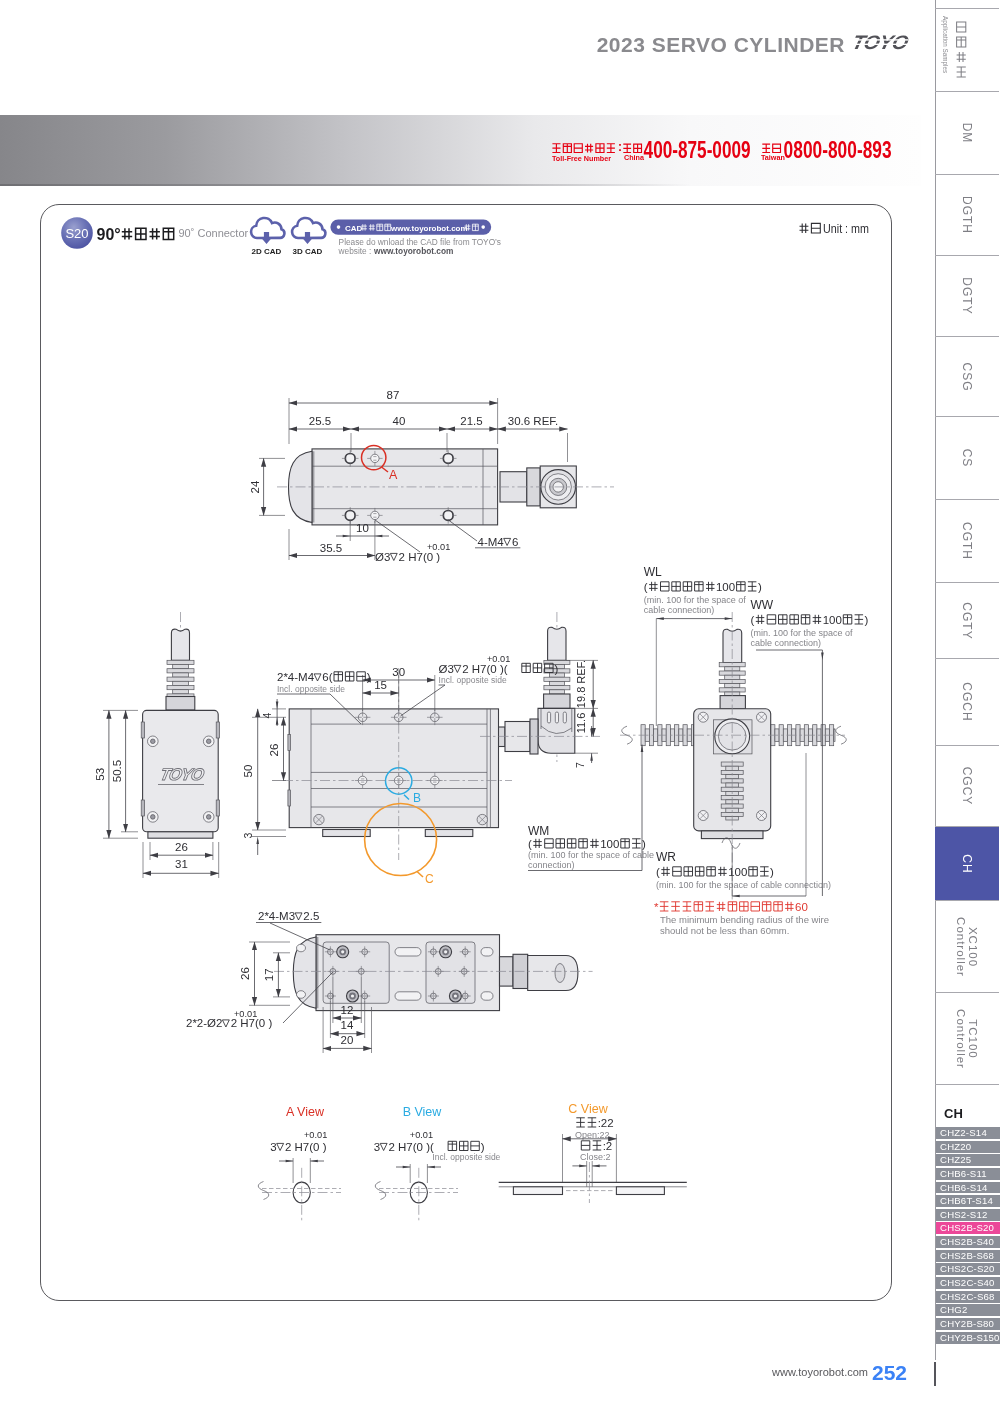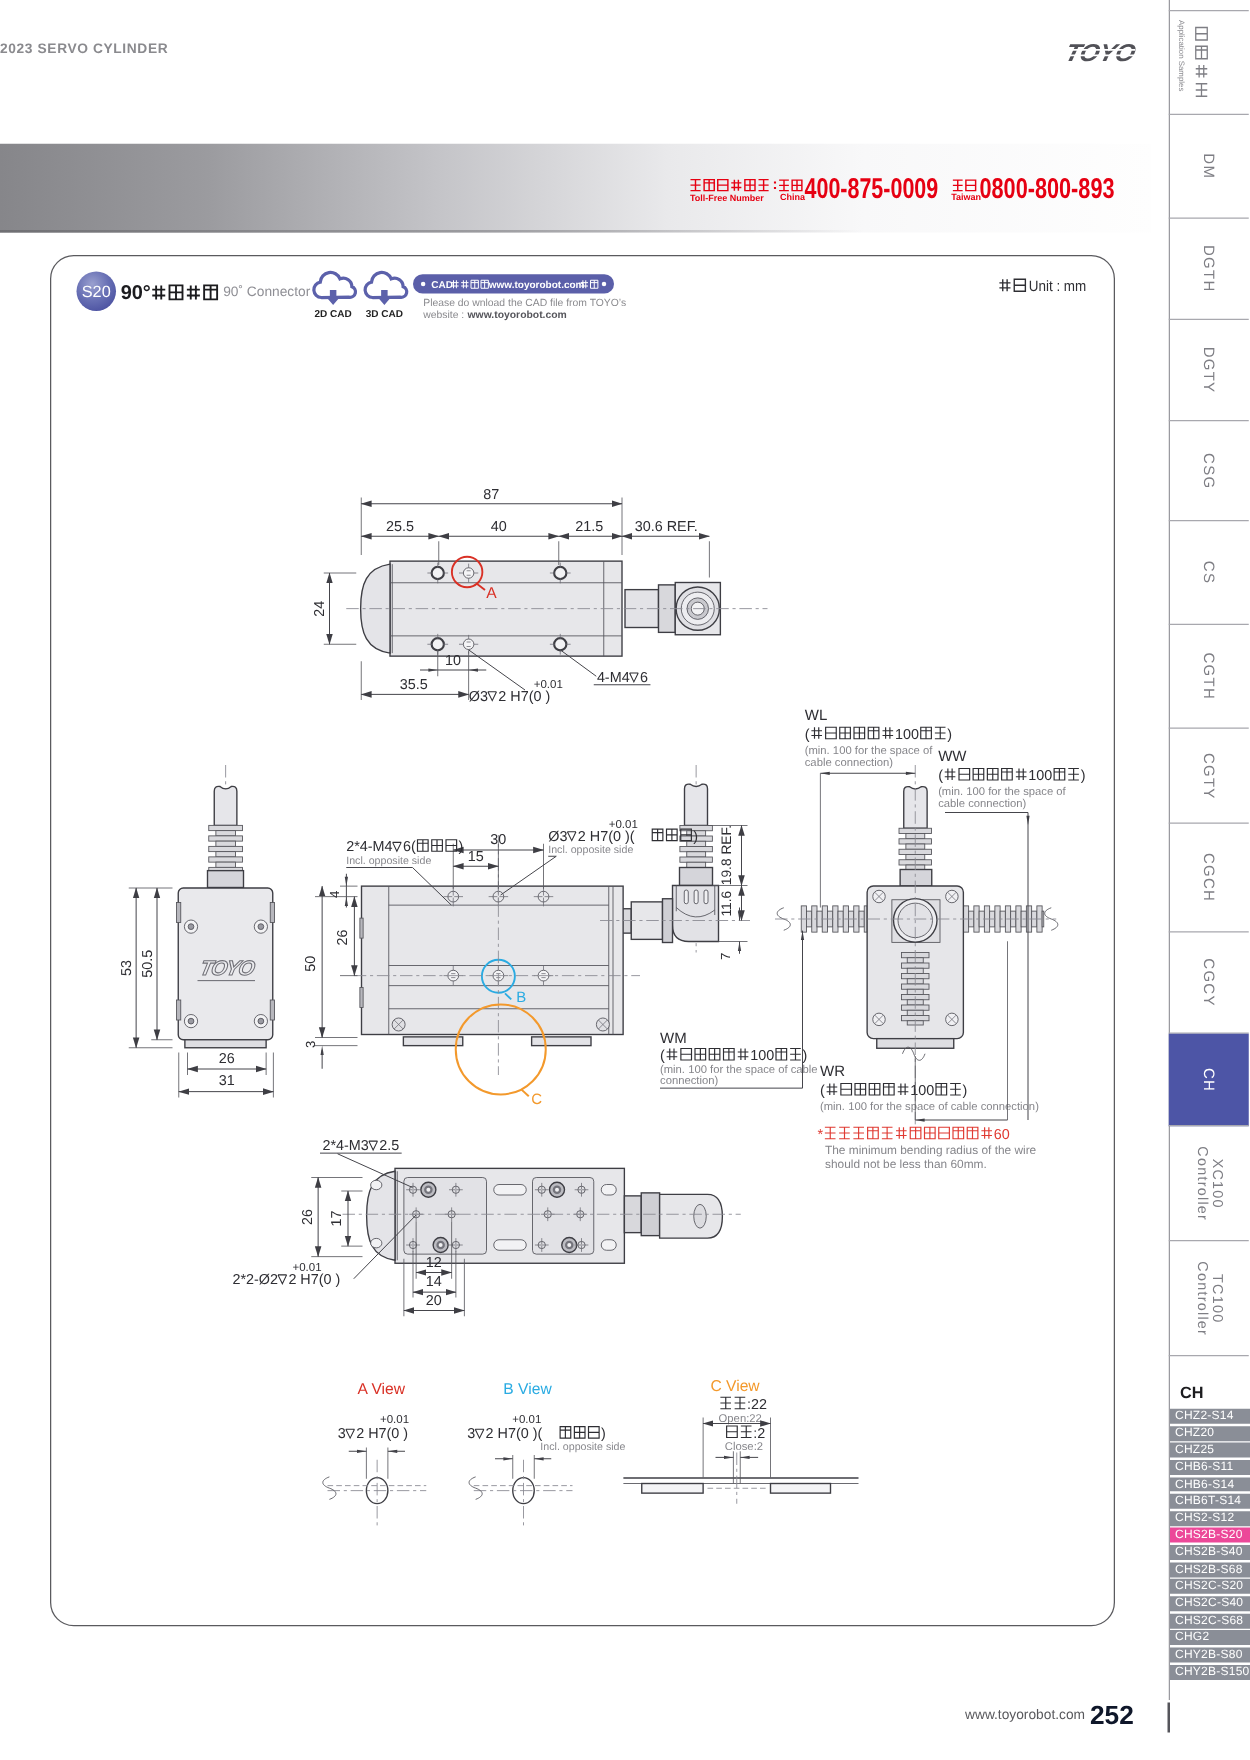--- a/index.html
+++ b/index.html
@@ -1,15 +1,15 @@
 <!DOCTYPE html>
 <html><head><meta charset="utf-8"><style>
 *{margin:0;padding:0;box-sizing:border-box}
 html,body{width:1000px;height:1408px;background:#fff;font-family:"Liberation Sans",sans-serif;position:relative;overflow:hidden}
-#hdr{position:absolute;top:33px;left:0;width:845px;font-size:11px;font-weight:bold;color:#8a8a8e;letter-spacing:.5px}
+#hdr{position:absolute;top:33px;left:0;width:845px;text-align:right;font-size:21px;font-weight:bold;color:#8a8a8e;letter-spacing:.5px}
 #bar{position:absolute;top:115px;left:0;width:921px;height:71px;background:linear-gradient(to right,#86868a 0,#9b9b9f 18%,#c4c4c8 38%,#e9e9eb 58%,#f8f8f9 75%,#fefefe 100%)}
 #bar .bot{position:absolute;left:0;bottom:0;width:100%;height:2px;background:linear-gradient(to right,#6f6f73 0,#9a9a9e 40%,rgba(255,255,255,0) 75%)}
 #box{position:absolute;left:40px;top:204px;width:851.5px;height:1097px;border:1.5px solid #5a5a5e;border-radius:19px}
 #sb{position:absolute;top:0;left:935px;width:65px;height:1408px;border-left:1px solid #9a9aa0;}
 #sb{height:1360px}
 .tab{position:absolute;left:0;width:64px;border-bottom:1px solid #a8a8ae;color:#7e7e84;}
 .tlab{position:absolute;top:50%;left:50%;transform:translate(-50%,-50%) rotate(90deg);white-space:nowrap;font-size:12px;letter-spacing:1px}
 .items{position:absolute;left:936px;top:1127px;width:64px}
 .it{height:11.9px;margin-bottom:1.75px;background:#8a8e97;color:#fff;font-size:9.6px;line-height:11.6px;padding-left:4px;white-space:nowrap;letter-spacing:.2px}
 .it.hl{background:#ec4899}
@@ -99,21 +99,21 @@
     <div class="it">CHS2C-S20</div>
     <div class="it">CHS2C-S40</div>
     <div class="it">CHS2C-S68</div>
     <div class="it">CHG2</div>
     <div class="it">CHY2B-S80</div>
     <div class="it">CHY2B-S150</div>
   </div>
 <div id="chlab">CH</div>
 <div id="foot">
     <span style="position:absolute;right:42px;top:3px;font-size:11px;color:#58585c">www.toyorobot.com</span>
-    <span style="position:absolute;left:872px;top:-2px;font-size:21px;font-weight:bold;color:#0f172a">252</span>
+    <span style="position:absolute;left:872px;top:-2px;font-size:21px;font-weight:bold;color:#3b82f6">252</span>
     <span style="position:absolute;left:934px;top:-1px;width:1.5px;height:24px;background:#55555b"></span>
   </div>
 <svg width="1000" height="1408" viewBox="0 0 1000 1408">
     <defs>
       <radialGradient id="s20g" cx="40%" cy="32%" r="75%">
         <stop offset="0%" stop-color="#9aa0cf"></stop>
         <stop offset="55%" stop-color="#676fb4"></stop>
         <stop offset="100%" stop-color="#4a50a0"></stop>
       </radialGradient>
       <marker id="ar" viewBox="0 0 10 10" refX="9.2" refY="5" markerWidth="9" markerHeight="9" orient="auto-start-reverse" markerUnits="userSpaceOnUse">

